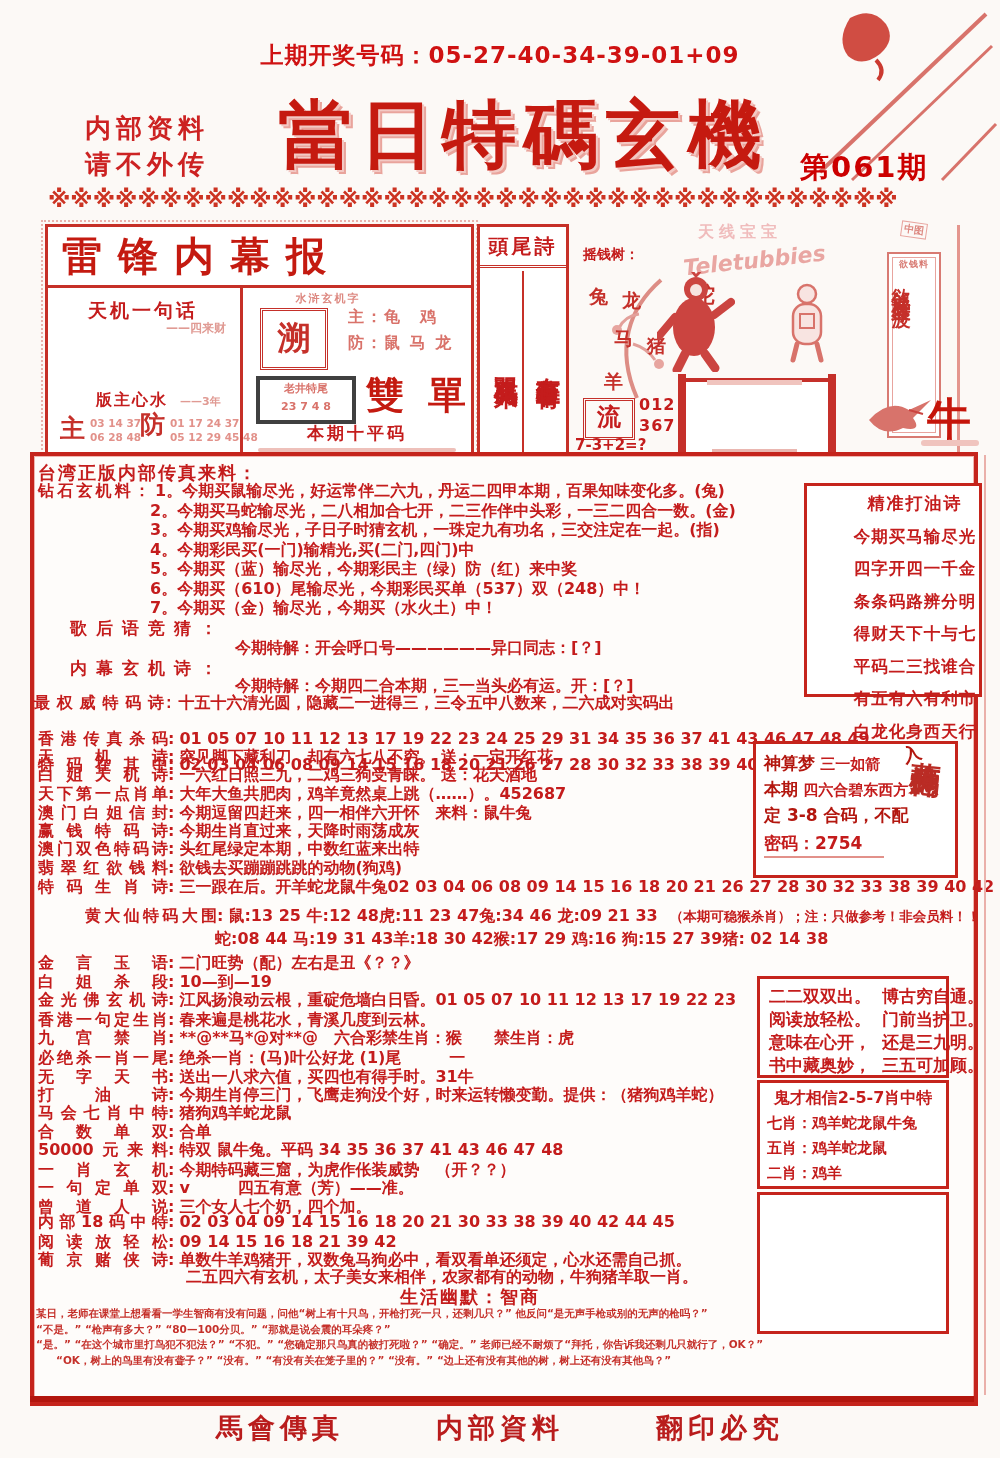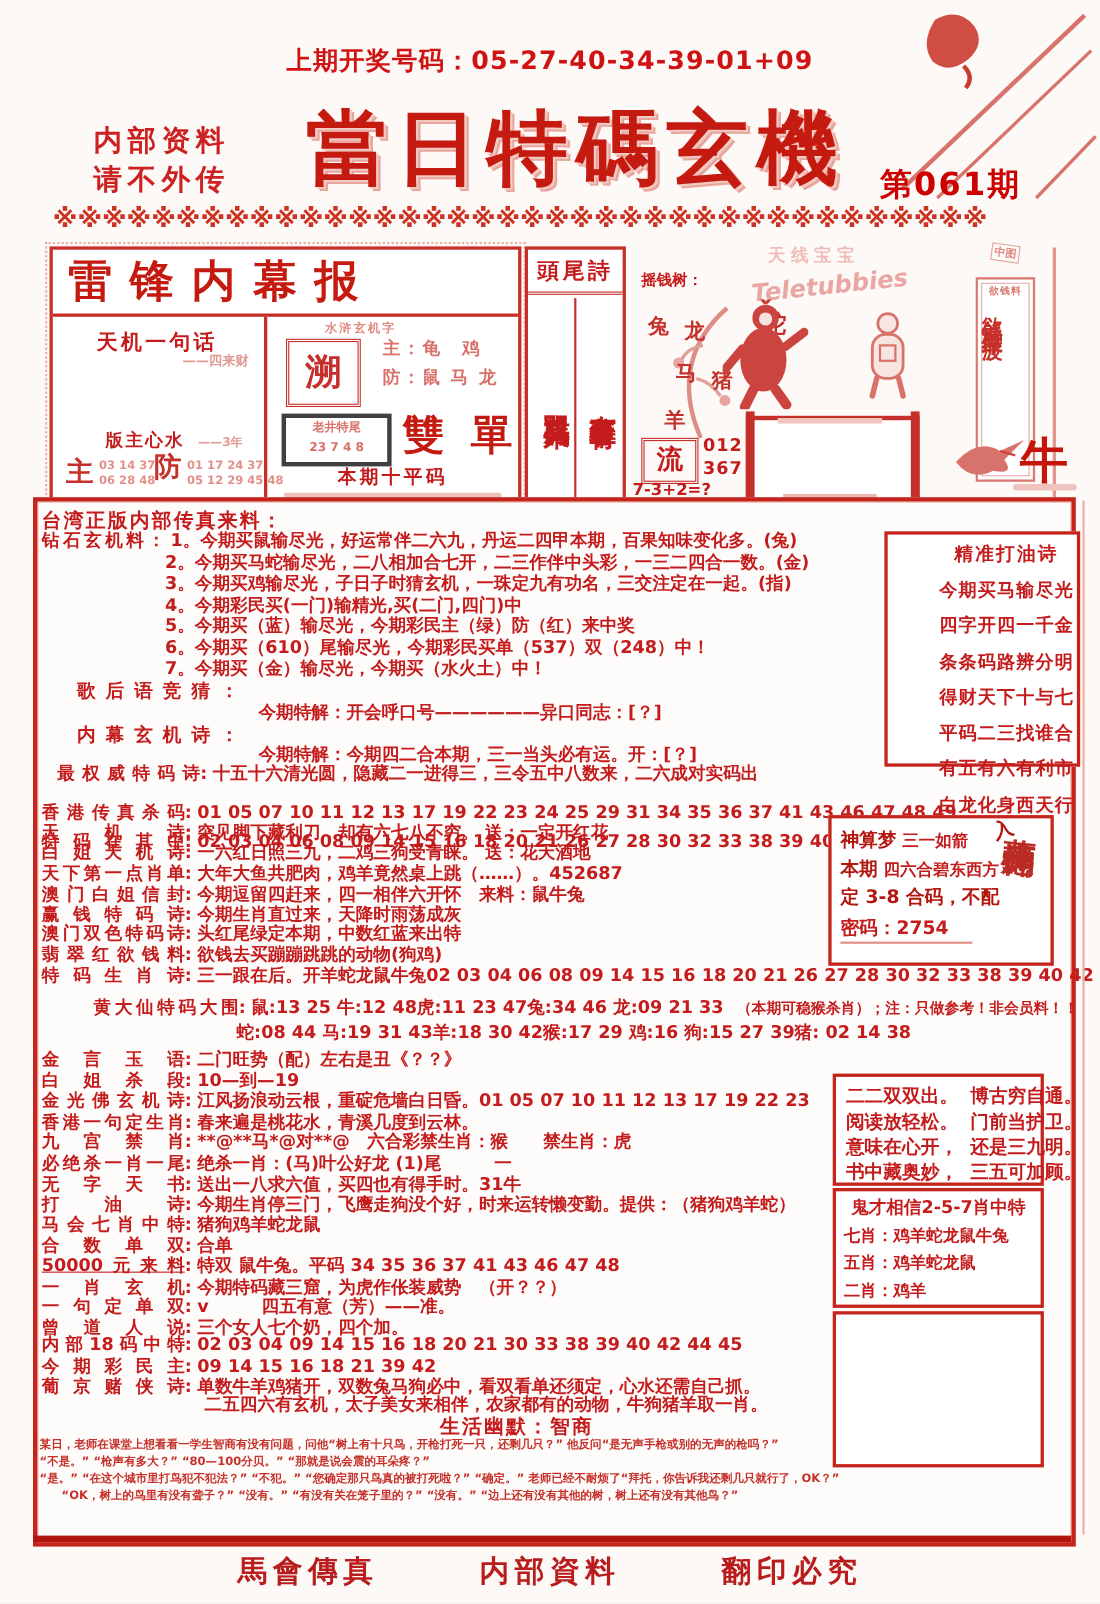--- a/index.html
+++ b/index.html
@@ -247,21 +247,21 @@
       <div class="bl " style="top: 501px; left: 150px;"><span class="">2。今期买马蛇输尽光，二八相加合七开，二三作伴中头彩，一三二四合一数。(金)</span></div>
       <div class="bl " style="top: 520px; left: 150px;"><span class="">3。今期买鸡输尽光，子日子时猜玄机，一珠定九有功名，三交注定在一起。(指)</span></div>
       <div class="bl " style="top: 540px; left: 150px;"><span class="">4。今期彩民买(一门)输精光,买(二门,四门)中</span></div>
       <div class="bl " style="top: 559px; left: 150px;"><span class="">5。今期买（蓝）输尽光，今期彩民主（绿）防（红）来中奖</span></div>
       <div class="bl " style="top: 579px; left: 150px;"><span class="">6。今期买（610）尾输尽光，今期彩民买单（537）双（248）中！</span></div>
       <div class="bl " style="top: 598px; left: 150px;"><span class="">7。今期买（金）输尽光，今期买（水火土）中！</span></div>
       <div class="bl sp" style="top: 617px; left: 70px;"><span class="">歌后语竞猜：</span></div>
       <div class="bl " style="top: 638px; left: 235px;"><span class="">今期特解：开会呼口号——————异口同志：[？]</span></div>
       <div class="bl sp" style="top: 657px; left: 70px;"><span class="">内幕玄机诗：</span></div>
       <div class="bl " style="top: 676px; left: 235px;"><span class="">今期特解：今期四二合本期，三一当头必有运。开：[？]</span></div>
-      <div class="bl " style="top: 693px; left: 52px;"><span class="lbl" style="width: 130px;">最权威特码诗</span>:<span class="txt">十五十六清光圆，隐藏二一进得三，三令五中八数来，二六成对实码出</span></div>
+      <div class="bl " style="top: 693px; left: 34px; font-family: Liberation Mono, monospace;"><span class="lbl" style="width: 130px;">最权威特码诗</span>:<span class="txt">十五十六清光圆，隐藏二一进得三，三令五中八数来，二六成对实码出</span></div>
       <div class="bl " style="top: 711px; left: 38px; margin-top: 44px;"><span class="lbl" style="width: 130px;">特码在其中</span>:<span class="txt">02 03 04 06 08 09 14 15 16 18 20 21 26 27 28 30 32 33 38 39 40 42 44 45</span></div>
       <div class="bl " style="top: 729px; left: 38px;"><span class="lbl" style="width: 130px;">香港传真杀码</span>:<span class="txt">01 05 07 10 11 12 13 17 19 22 23 24 25 29 31 34 35 36 37 41 43 46 47 48 49</span></div>
       <div class="bl " style="top: 747px; left: 38px;"><span class="lbl" style="width: 130px;">天机诗</span>:<span class="txt">突见脚下藏利刀，却有六七八不穷。 送：一定开红花</span></div>
       <div class="bl " style="top: 765px; left: 38px;"><span class="lbl" style="width: 130px;">白姐天机诗</span>:<span class="txt">一六红日照三九，二鸡三狗受青睐。 送：花天酒地</span></div>
       <div class="bl " style="top: 784px; left: 38px;"><span class="lbl" style="width: 130px;">天下第一点肖单</span>:<span class="txt">大年大鱼共肥肉，鸡羊竟然桌上跳（……）。452687</span></div>
       <div class="bl " style="top: 803px; left: 38px;"><span class="lbl" style="width: 130px;">澳门白姐信封</span>:<span class="txt">今期逗留四赶来，四一相伴六开怀　来料：鼠牛兔</span></div>
       <div class="bl " style="top: 821px; left: 38px;"><span class="lbl" style="width: 130px;">赢钱特码诗</span>:<span class="txt">今期生肖直过来，天降时雨荡成灰</span></div>
       <div class="bl " style="top: 839px; left: 38px;"><span class="lbl" style="width: 130px;">澳门双色特码诗</span>:<span class="txt">头红尾绿定本期，中数红蓝来出特</span></div>
       <div class="bl " style="top: 858px; left: 38px;"><span class="lbl" style="width: 130px;">翡翠红欲钱料</span>:<span class="txt">欲钱去买蹦蹦跳跳的动物(狗鸡)</span></div>
       <div class="bl " style="top: 877px; left: 38px;"><span class="lbl" style="width: 130px;">特码生肖诗</span>:<span class="txt">三一跟在后。开羊蛇龙鼠牛兔02 03 04 06 08 09 14 15 16 18 20 21 26 27 28 30 32 33 38 39 40 42 44 45</span></div>
@@ -270,26 +270,26 @@
       <div class="bl " style="top: 953px; left: 38px;"><span class="lbl" style="width: 130px;">金言玉语</span>:<span class="txt">二门旺势（配）左右是丑《？？》</span></div>
       <div class="bl " style="top: 972px; left: 38px;"><span class="lbl" style="width: 130px;">白姐杀段</span>:<span class="txt">10—到—19</span></div>
       <div class="bl " style="top: 990px; left: 38px;"><span class="lbl" style="width: 130px;">金光佛玄机诗</span>:<span class="txt">江风扬浪动云根，重碇危墙白日昏。01 05 07 10 11 12 13 17 19 22 23</span></div>
       <div class="bl " style="top: 1010px; left: 38px;"><span class="lbl" style="width: 130px;">香港一句定生肖</span>:<span class="txt">春来遍是桃花水，青溪几度到云林。</span></div>
       <div class="bl " style="top: 1028px; left: 38px;"><span class="lbl" style="width: 130px;">九宫禁肖</span>:<span class="txt">**@**马*@对**@　六合彩禁生肖：猴　　禁生肖：虎</span></div>
       <div class="bl " style="top: 1048px; left: 38px;"><span class="lbl" style="width: 130px;">必绝杀一肖一尾</span>:<span class="txt">绝杀一肖：(马)叶公好龙 (1)尾　　　一</span></div>
       <div class="bl " style="top: 1067px; left: 38px;"><span class="lbl" style="width: 130px;">无字天书</span>:<span class="txt">送出一八求六值，买四也有得手时。31牛</span></div>
       <div class="bl " style="top: 1085px; left: 38px;"><span class="lbl" style="width: 130px;">打油诗</span>:<span class="txt">今期生肖停三门，飞鹰走狗没个好，时来运转懒变勤。提供：（猪狗鸡羊蛇）</span></div>
       <div class="bl " style="top: 1103px; left: 38px;"><span class="lbl" style="width: 130px;">马会七肖中特</span>:<span class="txt">猪狗鸡羊蛇龙鼠</span></div>
       <div class="bl " style="top: 1122px; left: 38px;"><span class="lbl" style="width: 130px;">合数单双</span>:<span class="txt">合单</span></div>
-      <div class="bl " style="top: 1140px; left: 38px;"><span class="lbl" style="width: 130px; text-decoration: underline;">50000元来料</span>:<span class="txt">特双 鼠牛兔。平码 34 35 36 37 41 43 46 47 48</span></div>
+      <div class="bl " style="top: 1140px; left: 38px;"><span class="lbl" style="width: 130px;">50000元来料</span>:<span class="txt">特双 鼠牛兔。平码 34 35 36 37 41 43 46 47 48</span></div>
       <div class="bl " style="top: 1160px; left: 38px;"><span class="lbl" style="width: 130px;">一肖玄机</span>:<span class="txt">今期特码藏三窟，为虎作伥装威势　（开？？）</span></div>
       <div class="bl " style="top: 1178px; left: 38px;"><span class="lbl" style="width: 130px;">一句定单双</span>:<span class="txt">v　　　四五有意（芳）——准。</span></div>
       <div class="bl " style="top: 1197px; left: 38px;"><span class="lbl" style="width: 130px;">曾道人说</span>:<span class="txt">三个女人七个奶，四个加。</span></div>
       <div class="bl " style="top: 1212px; left: 38px;"><span class="lbl" style="width: 130px;">内部18码中特</span>:<span class="txt">02 03 04 09 14 15 16 18 20 21 30 33 38 39 40 42 44 45</span></div>
-      <div class="bl " style="top: 1232px; left: 38px;"><span class="lbl" style="width: 130px;">今期彩民主</span>:<span class="txt">09 14 15 16 18 21 39 42</span></div>
+      <div class="bl " style="top: 1232px; left: 38px;"><span class="lbl" style="width: 130px;">阅读放轻松</span>:<span class="txt">09 14 15 16 18 21 39 42</span></div>
       <div class="bl " style="top: 1250px; left: 38px;"><span class="lbl" style="width: 130px;">葡京赌侠诗</span>:<span class="txt">单数牛羊鸡猪开，双数兔马狗必中，看双看单还须定，心水还需自己抓。</span></div>
       <div class="bl " style="top: 1267px; left: 186px;"><span class="">二五四六有玄机，太子美女来相伴，农家都有的动物，牛狗猪羊取一肖。</span></div>
       <div class="bl fs18" style="top: 1285px; left: 400px;"><span class="">生活幽默：智商</span></div>
     </div>
 
   <div class="rbox jz">
     <div class="jz-t nw">精准打油诗</div>
     <div class="jz-l nw">今期买马输尽光</div>
     <div class="jz-l nw">四字开四一千金</div>
     <div class="jz-l nw">条条码路辨分明</div>

